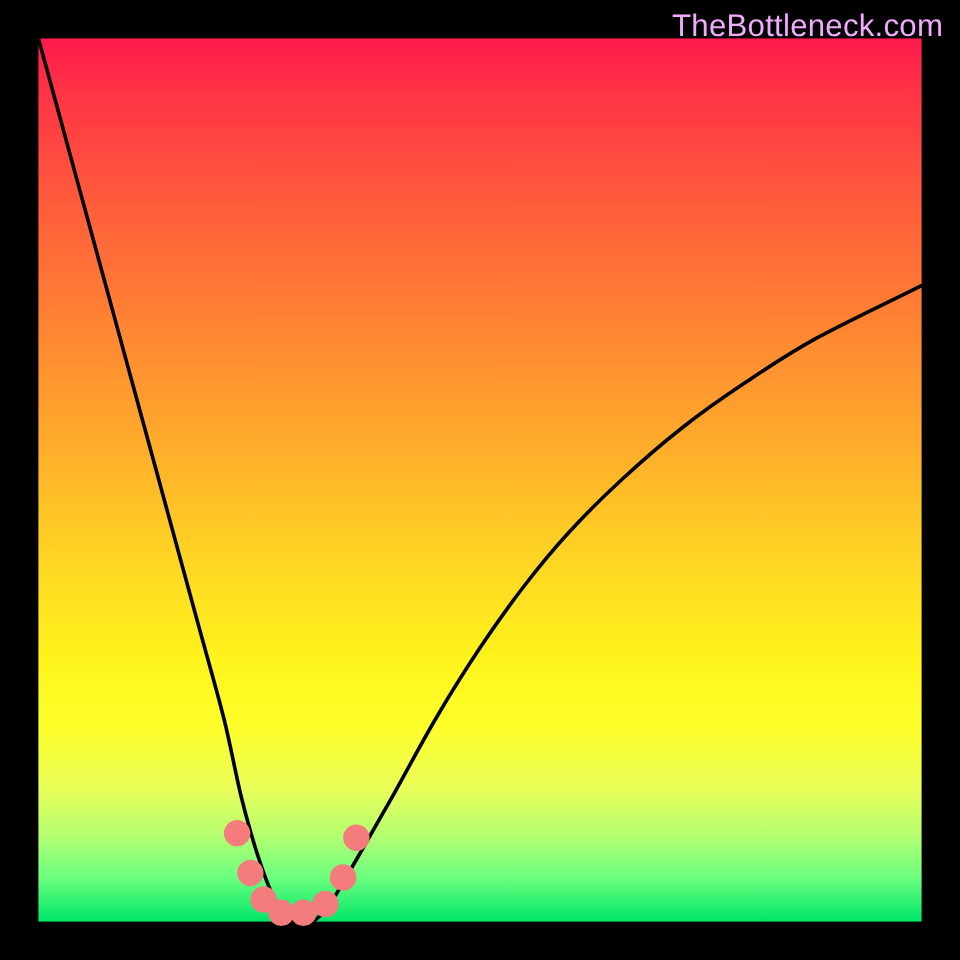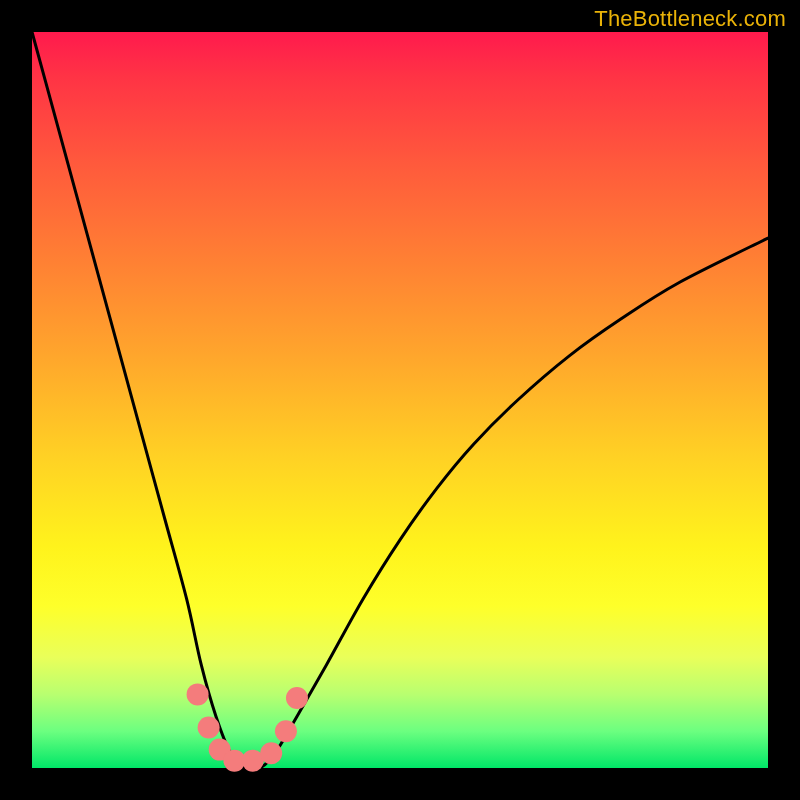--- a/index.html
+++ b/index.html
@@ -39,22 +39,22 @@
       #e9ff5a 85%,
       #b8ff70 90%,
       #6cff80 95%,
       #00e667 100%
     );
   }
   .watermark {
     position: absolute;
     top: 6px;
     right: 14px;
-    color: #eab308;
-    font-size: 22px;
+    color: #f0abfc;
+    font-size: 26px;
     letter-spacing: 0.2px;
     user-select: none;
   }
   svg.curve {
     position: absolute;
     left: 0;
     top: 0;
     width: 736px;
     height: 736px;
     overflow: visible;

